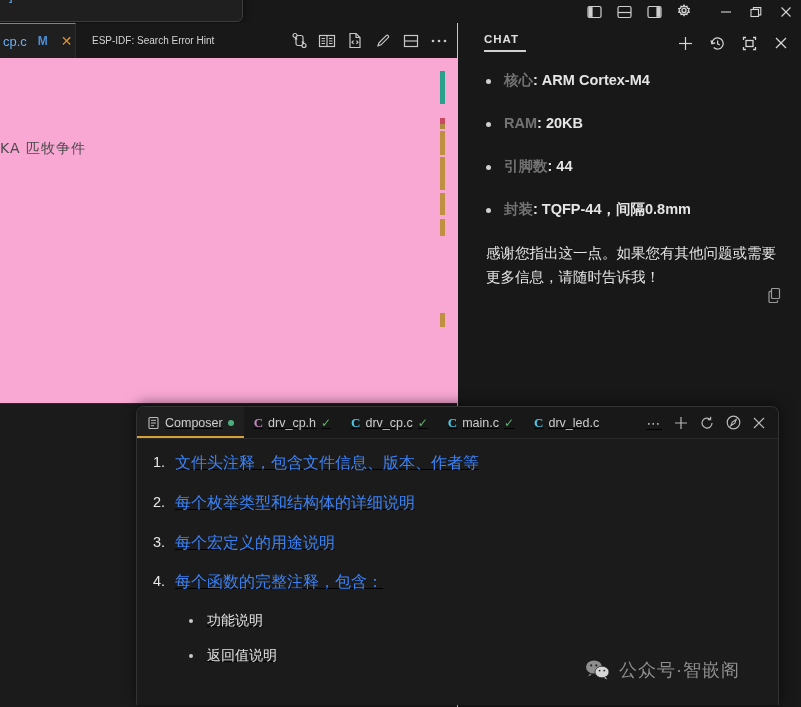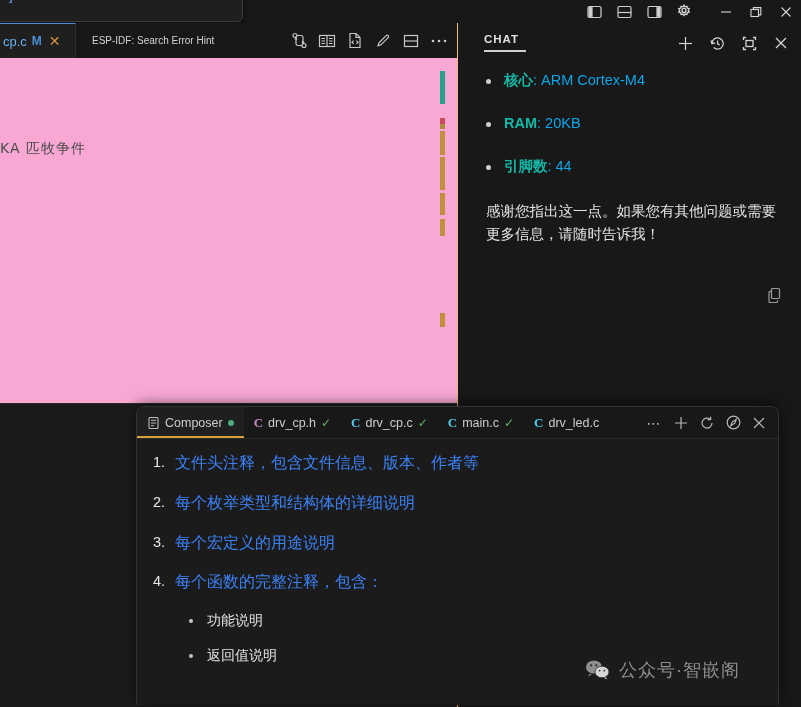--- a/index.html
+++ b/index.html
@@ -49,21 +49,21 @@
     position: absolute; left: 0; top: 0; width: 457px; height: 35px;
     background: #181818;
     display: flex; align-items: stretch;
   }
   .tab-active {
     position: relative;
     width: 76px; height: 35px;
     background: #1f1f1f;
     border-top: 1px solid #4d8fd6;
     border-right: 1px solid #2b2b2b;
-    display: flex; align-items: center; gap: 5px;
+    display: flex; align-items: center; gap: 11px;
     padding-left: 3px;
     font-size: 13px;
   }
   .tab-name { color: #6ab0f3; white-space: nowrap; }
   .tab-mod { color: #4d8fd6; font-size: 12px; font-weight: 600; }
   .tab-close { color: #d8913d; font-size: 14px; line-height: 1; margin-left: 2px; }
   .tab-label-area {
     flex: 1; display: flex; align-items: center;
     padding-left: 16px;
   }
@@ -149,22 +149,22 @@
     font-size: 14.5px;
     color: #e8e8e8;
     line-height: 1.3;
   }
   ul.spec-list li::before {
     content: "";
     position: absolute; left: 14px; top: 8px;
     width: 5px; height: 5px; border-radius: 50%;
     background: #cfcfcf;
   }
-  .sp-k { font-weight: 700; color: #14b8a6; }
-  .sp-v { color: #0ea5e9; }
+  .sp-k { font-weight: 700; color: #737373; }
+  .sp-v { color: #e5e5e5; font-weight: bold; }
 
   .chat-para {
     margin-top: 4px; padding-left: 14px; padding-right: 8px;
     font-size: 14.5px; color: #e4e4e4; line-height: 1.62;
   }
   .chat-actions {
     position: absolute; right: 18px; top: 264px;
     display: flex; align-items: center;
   }
   .copy-btn { color: #9a9a9a; }
@@ -173,20 +173,21 @@
   
   .composer {
     position: absolute; left: 136px; top: 406px;
     width: 643px; height: 299px;
     background: #1b1b1b;
     border: 1px solid #333333;
     border-bottom: none;
     border-radius: 8px 8px 0 0;
     box-shadow: 0 -2px 14px rgba(0,0,0,.55);
     overflow: hidden;
+    text-decoration: underline;
   }
   .composer-tabs {
     position: relative; height: 32px;
     background: #181818;
     display: flex; align-items: stretch;
     border-bottom: 1px solid #2a2a2a;
   }
   .ctab {
     position: relative;
     display: flex; align-items: center; gap: 5px;
@@ -432,20 +433,21 @@
             </svg>
         </div>
       </div>
     </div>
 
     <div class="chat-body">
       <ul class="spec-list" id="spec-list">
           <li><span class="sp-k">核心</span><span class="sp-v">: ARM Cortex-M4</span></li>
           <li><span class="sp-k">RAM</span><span class="sp-v">: 20KB</span></li>
           <li><span class="sp-k">引脚数</span><span class="sp-v">: 44</span></li>
+          <li><span class="sp-k">封装</span><span class="sp-v">: TQFP-44，间隔0.8mm</span></li>
         </ul>
       <div class="chat-para">感谢您指出这一点。如果您有其他问题或需要更多信息，请随时告诉我！</div>
     </div>
 
     <div class="chat-actions">
       <div class="copy-btn">
         <svg width="16" height="17" viewBox="0 0 16 17">
             <rect x="4.5" y="1.5" width="8" height="10" rx="1" fill="none" stroke="#9a9a9a" stroke-width="1.2"></rect>
             <path d="M10.5 13.3v1.2a1 1 0 0 1-1 1H3a1 1 0 0 1-1-1V5.4a1 1 0 0 1 1-1h1.2" fill="none" stroke="#9a9a9a" stroke-width="1.2"></path>
           </svg>

